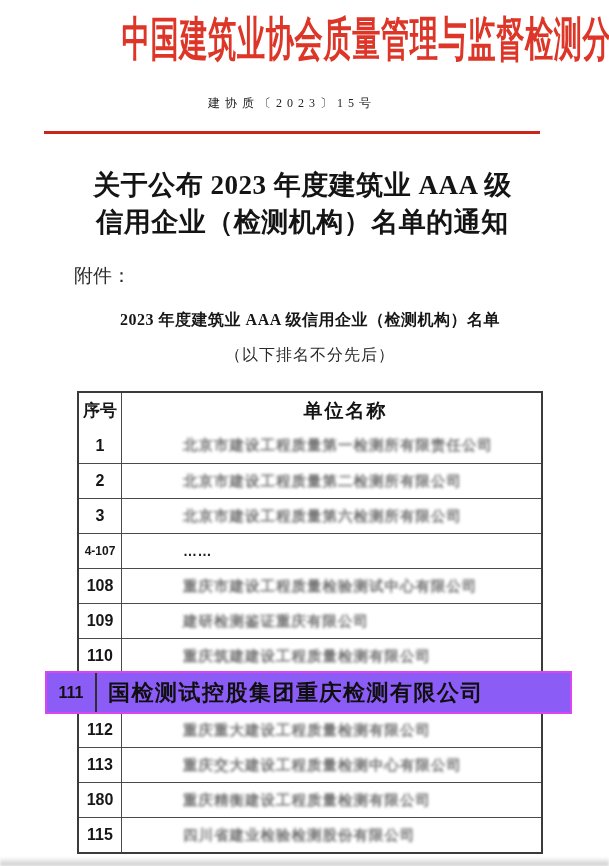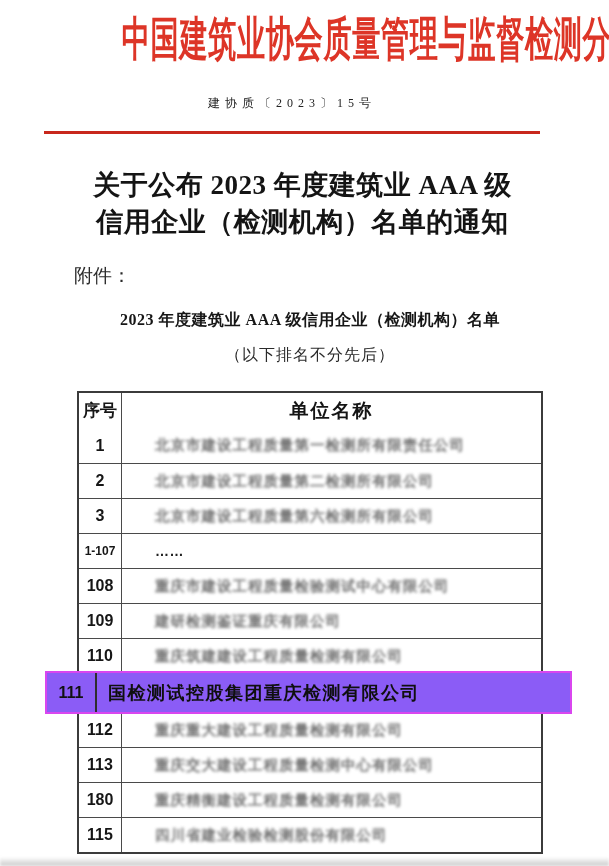--- a/index.html
+++ b/index.html
@@ -57,20 +57,21 @@
   .roster-table{
     position:absolute;top:391px;left:77px;width:466px;
     border:2px solid #3b3b3b;
     box-sizing:border-box;
     background:#fff;
   }
   .trow{
     display:flex;height:35px;box-sizing:border-box;
     border-top:1px solid #4a4a4a;
     align-items:stretch;
+    gap:28px;
   }
   .trow:first-child{border-top:none;}
   .cell-no{
     width:43px;box-sizing:border-box;
     border-right:1px solid #4a4a4a;
     display:flex;align-items:center;justify-content:center;
     font-family:"Liberation Sans","DejaVu Sans",sans-serif;
     font-weight:bold;font-size:16px;color:#161616;
   }
   .cell-no.small{font-size:12px;letter-spacing:0;}
@@ -103,21 +104,21 @@
   .hl-no{
     width:50px;box-sizing:border-box;
     border-right:2px solid #2e2e2e;
     display:flex;align-items:center;justify-content:center;
     font-family:"Liberation Sans","DejaVu Sans",sans-serif;
     font-weight:bold;font-size:16px;color:#111;
   }
   .hl-name{
     display:flex;align-items:center;
     padding-left:11px;
-    font-size:18px;font-weight:bold;letter-spacing:1.5px;color:#0f0f0f;
+    font-size:22px;font-weight:bold;letter-spacing:1.5px;color:#0f0f0f;
   }
   
   .bottom-shadow{
     position:absolute;left:0;right:0;bottom:0;height:9px;
     background:linear-gradient(to bottom, rgba(255,255,255,0), rgba(110,110,110,0.38));
     filter:blur(1.5px);
   }
 </style>
 </head>
 <body>
@@ -153,21 +154,21 @@
         </div>
         <div class="trow">
           <div class="cell-no">2</div>
           <div class="cell-name blurred">北京市建设工程质量第二检测所有限公司</div>
         </div>
         <div class="trow">
           <div class="cell-no">3</div>
           <div class="cell-name blurred">北京市建设工程质量第六检测所有限公司</div>
         </div>
         <div class="trow">
-          <div class="cell-no small">1-107</div>
+          <div class="cell-no small">4-107</div>
           <div class="cell-name dots-name">……</div>
         </div>
         <div class="trow">
           <div class="cell-no">108</div>
           <div class="cell-name blurred">重庆市建设工程质量检验测试中心有限公司</div>
         </div>
         <div class="trow">
           <div class="cell-no">109</div>
           <div class="cell-name blurred">建研检测鉴证重庆有限公司</div>
         </div>

